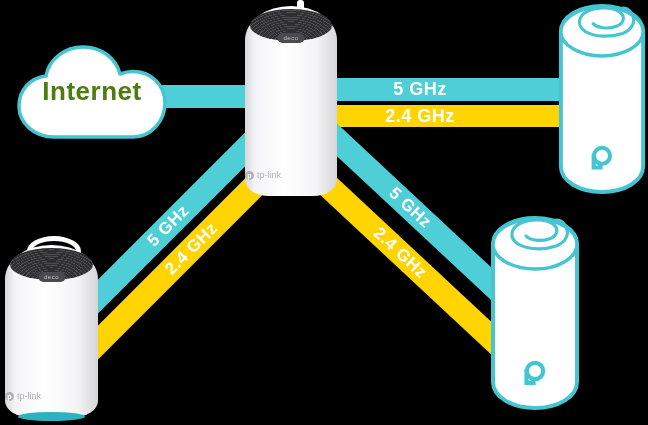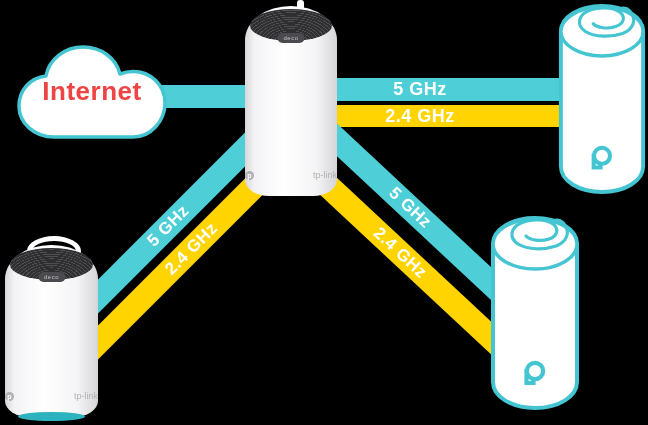--- a/index.html
+++ b/index.html
@@ -21,21 +21,21 @@
   .band-h5 .lbl,.band-h24 .lbl{transform:translateX(-27px);}
   .band-l5{left:1px;top:214px;width:335px;height:24px;transform:rotate(-45deg);}
   .band-l24{left:24px;top:237px;width:335px;height:24px;transform:rotate(-45deg);}
   .band-r5{left:240px;top:196px;width:340px;height:24px;transform:rotate(43deg);}
   .band-r24{left:230px;top:241px;width:340px;height:24px;transform:rotate(43deg);}
   .band-l5 .lbl,.band-l24 .lbl,.band-r5 .lbl,.band-r24 .lbl{font-size:17px;}
   
   .cloud{position:absolute;left:12px;top:40px;width:160px;height:103px;z-index:3;}
   .cloud .txt{
     position:absolute;left:0;top:36px;width:160px;text-align:center;
-    color:#ef4444;font-size:26px;font-weight:bold;letter-spacing:.5px;
+    color:#4d7c0f;font-size:26px;font-weight:bold;letter-spacing:.5px;
   }
   
   .deco{
     position:absolute;z-index:2;
     background:linear-gradient(90deg,#d7d7da 0%,#f3f3f5 10%,#ffffff 42%,#f4f4f6 78%,#d5d5d8 100%);
     border-radius:46px 46px 24px 24px / 34px 34px 16px 16px;
   }
   .deco-main{left:245px;top:6px;width:92px;height:190px;}
   .deco-bl{left:5px;top:245px;width:93px;height:172px;}
   .cap{
@@ -45,21 +45,21 @@
   }
   .cord{position:absolute;top:-6px;left:52px;width:7px;height:20px;background:#fff;border-radius:3px;}
   .cable-arc{position:absolute;top:-9px;left:22px;width:44px;height:20px;border:5px solid #fff;border-radius:50%;}
   .badge{
     position:absolute;top:27px;left:50%;transform:translateX(-50%);
     background:#4a4a4f;color:#c3c3c7;font-size:6px;line-height:8px;
     padding:1px 6px;border-radius:5px;letter-spacing:.5px;
   }
   .brand{
     position:absolute;bottom:16px;left:0;width:100%;
-    display:flex;align-items:center;justify-content:space-between;gap:3px;
+    display:flex;align-items:center;justify-content:flex-start;gap:3px;
     color:#b2b2b6;font-size:9px;
   }
   .pmark{
     width:9px;height:9px;border-radius:50%;background:#b2b2b6;color:#fff;
     font-size:7px;line-height:9px;text-align:center;font-weight:bold;
   }
   .base-teal{position:absolute;bottom:-4px;left:14%;width:72%;height:9px;background:#2DB3BE;border-radius:50%;z-index:-1;}
   
   .outline-dev{position:absolute;z-index:2;}
   .outline-tr{left:556px;top:0px;}

